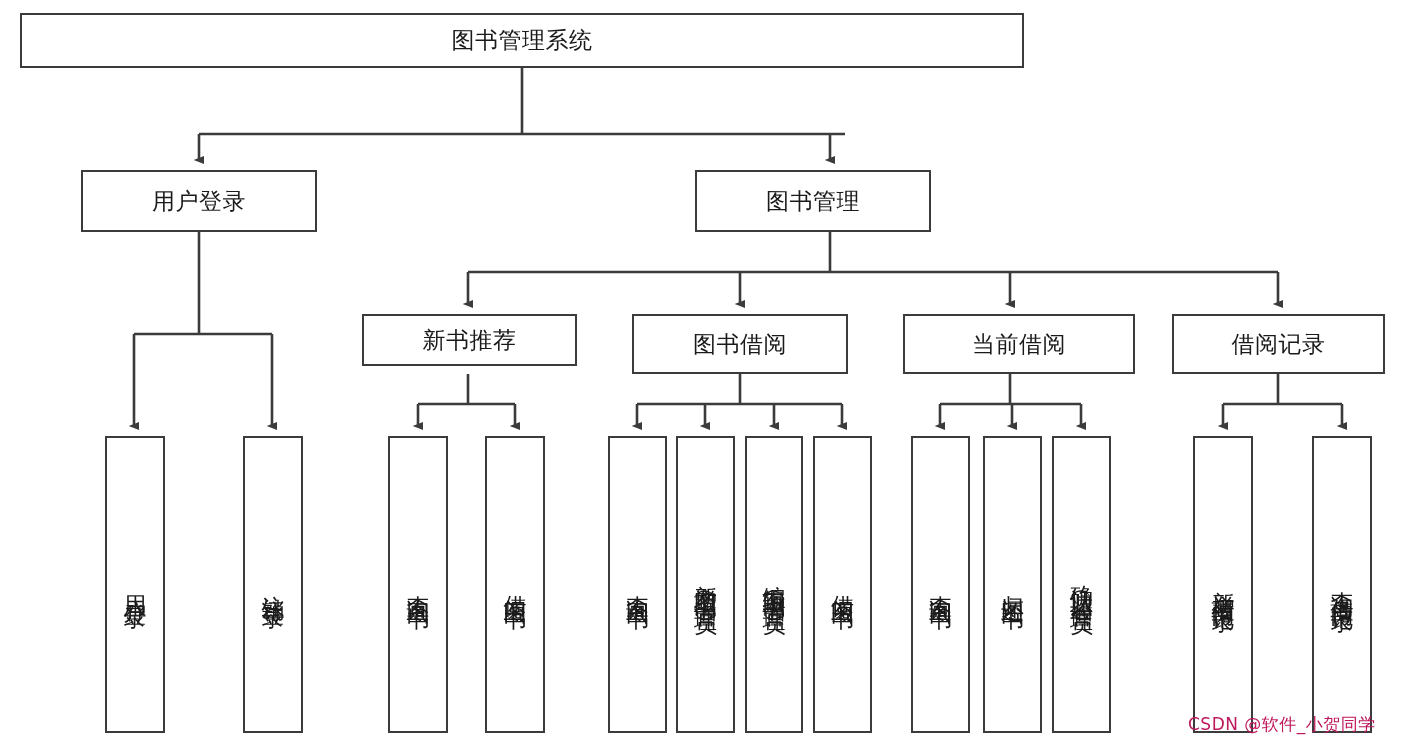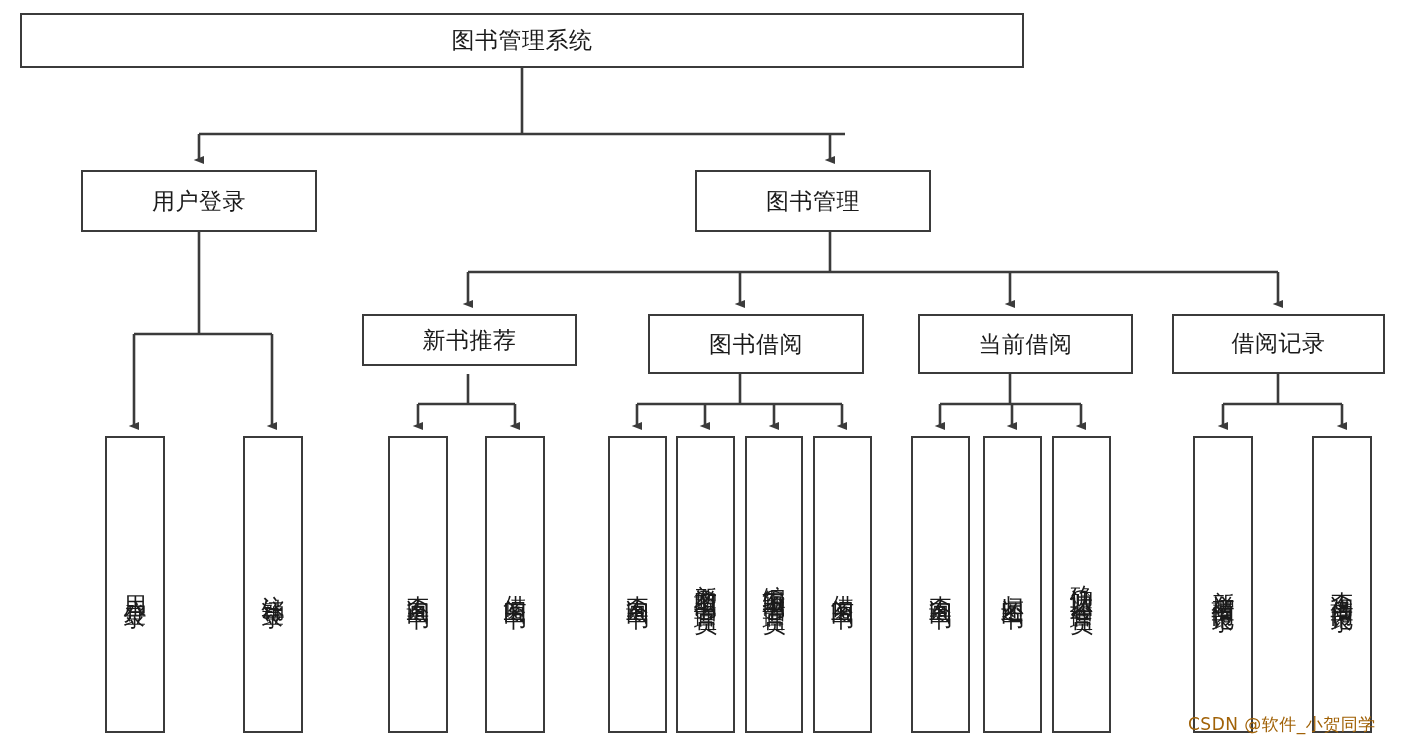--- a/index.html
+++ b/index.html
@@ -62,21 +62,21 @@
     line-height: 1.0;
     letter-spacing: 4px;
     white-space: normal;
     max-height: 260px;
   }
   .watermark {
     position: absolute;
     left: 1188px;
     top: 713px;
     font-size: 17px;
-    color: #a16207;
+    color: #be185d;
     white-space: nowrap;
     letter-spacing: 0.5px;
   }
 </style>
 </head>
 <body>
 
 <div id="diagram-root">
 
   <svg class="flow" viewBox="0 0 1405 747">
@@ -137,27 +137,27 @@
   <div class="node-box horiz-node" style="left:81px; top:170px; width:236px; height:62px;">
     <span class="node-label">用户登录</span>
   </div>
   <div class="node-box horiz-node" style="left:695px; top:170px; width:236px; height:62px;">
     <span class="node-label">图书管理</span>
   </div>
 
   <div class="node-box horiz-node" style="left:362px; top:314px; width:215px; height:52px;">
     <span class="node-label">新书推荐</span>
   </div>
-  <div class="node-box horiz-node" style="left:648px; top:314px; width:216px; height:60px;">
+  <div class="node-box horiz-node" style="left:632px; top:314px; width:216px; height:60px;">
     <span class="node-label">图书借阅</span>
   </div>
-  <div class="node-box horiz-node" style="left:903px; top:314px; width:215px; height:60px;margin-left:15px;">
+  <div class="node-box horiz-node" style="left:903px; top:314px; width:232px; height:60px;">
     <span class="node-label">当前借阅</span>
   </div>
-  <div class="node-box horiz-node" style="left:1172px; top:314px; width:213px; height:60px;font-family:Liberation Serif, serif;">
+  <div class="node-box horiz-node" style="left:1172px; top:314px; width:213px; height:60px;">
     <span class="node-label">借阅记录</span>
   </div>
 
   <div class="node-box vert-node" style="left:105px; top:436px; width:60px; height:297px;">
     <span class="node-label">用户登录</span>
   </div>
   <div class="node-box vert-node" style="left:243px; top:436px; width:60px; height:297px;">
     <span class="node-label">注销登录</span>
   </div>
 

